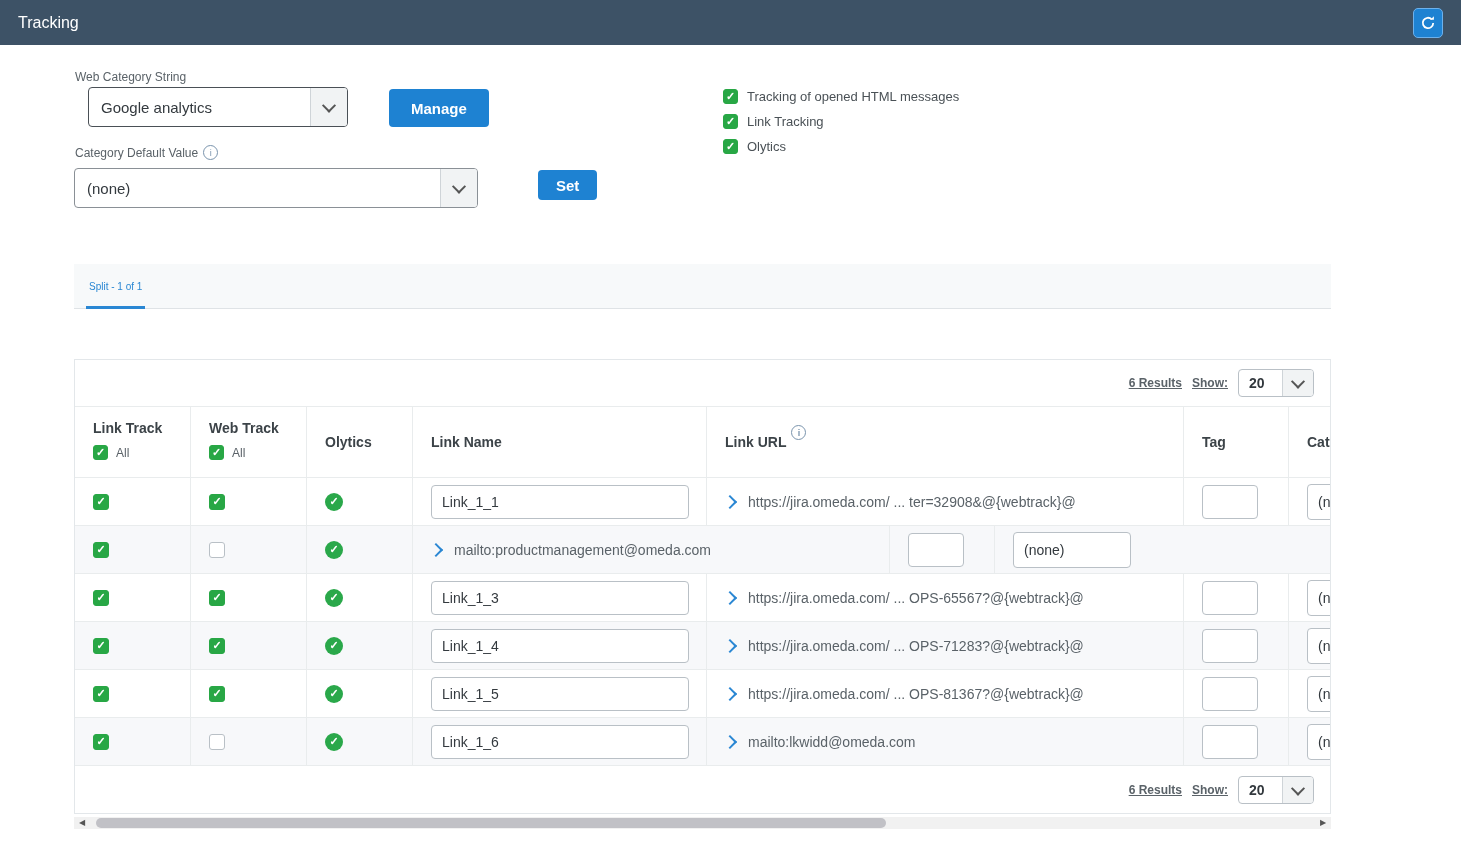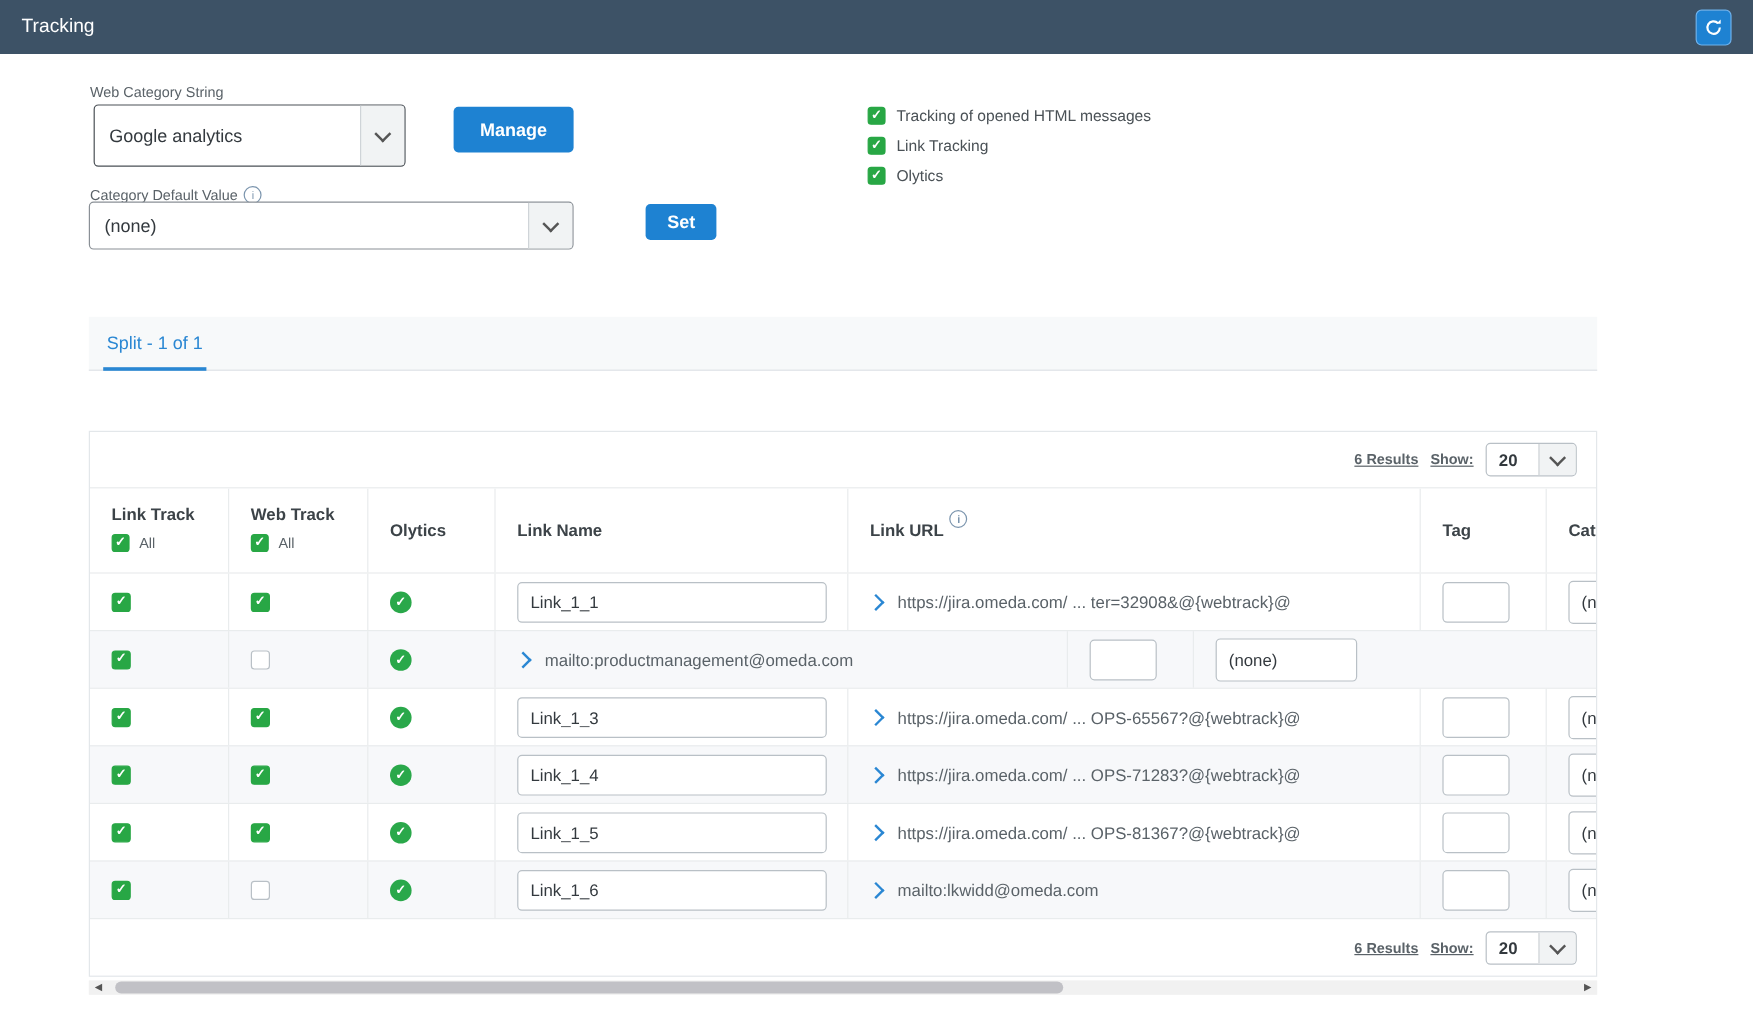--- a/index.html
+++ b/index.html
@@ -7,48 +7,48 @@
 
   
   .topbar { height:45px; background:#3d5266; display:flex; align-items:center; justify-content:space-between; padding:0 18px; box-sizing:border-box; }
   .topbar-title { color:#fff; font-size:16px; }
   .refresh-btn { width:30px; height:30px; border-radius:5px; background:#1e82d2; border:1px solid #6db1ec; display:flex; align-items:center; justify-content:center; cursor:pointer; padding:0; }
 
   
   .controls { position:relative; margin:25px 0 0 74px; width:1257px; height:138px; }
   .fld-label { position:absolute; font-size:12px; color:#5a6268; }
   .lbl-web { left:1px; top:0; }
-  .lbl-cat { left:1px; top:85px; display:flex; align-items:center; }
+  .lbl-cat { left:1px; top:75px; display:flex; align-items:center; }
 
   .select { position:relative; background:#fff; border:1px solid #8a9096; border-radius:4px; display:flex; align-items:stretch; box-sizing:border-box; cursor:pointer; overflow:hidden; }
   .select .txt { padding:0 12px; font-size:15px; color:#33393e; flex:1; display:flex; align-items:center; white-space:nowrap; overflow:hidden; }
   .select .caret { width:36px; border-left:1px solid #cfd4d8; background:#f1f3f4; display:flex; align-items:center; justify-content:center; flex:none; }
   .chev { width:8px; height:8px; border-right:2px solid #555; border-bottom:2px solid #555; transform:rotate(45deg) translate(-1px,-1px); display:inline-block; }
 
-  .sel-web { position:absolute; left:4px; top:17px; width:260px; height:52px; border-color:#4a5056; }
+  .sel-web { position:absolute; left:14px; top:17px; width:260px; height:40px; border-color:#4a5056; }
   .sel-cat { position:absolute; left:0; top:98px; width:404px; height:40px; }
 
   .btn { background:#1e82d2; color:#fff; border:none; border-radius:4px; font-size:15px; font-weight:600; font-family:inherit; cursor:pointer; }
-  .btn-manage { position:absolute; left:304px; top:19px; height:38px; padding:0 22px; }
+  .btn-manage { position:absolute; left:315px; top:19px; height:38px; padding:0 22px; }
   .btn-set { position:absolute; left:464px; top:100px; height:30px; padding:0 18px; }
 
   .chk-group { position:absolute; left:649px; top:19px; display:flex; flex-direction:column; gap:10px; }
   .chk-row { display:flex; align-items:center; gap:9px; font-size:13px; color:#4a5156; cursor:pointer; }
 
   .chk { width:16px; height:16px; border-radius:3px; border:1px solid #b9c0c6; background:#fff; display:inline-flex; align-items:center; justify-content:center; box-sizing:border-box; flex:none; }
   .chk .tick { display:none; color:#fff; font-size:11px; font-weight:bold; line-height:1; }
   .chk.checked { background:#28a745; border-color:#28a745; }
   .chk.checked .tick { display:block; }
   .chk.sm { width:15px; height:15px; }
 
   .info { width:13px; height:13px; border-radius:50%; border:1px solid #7a94ad; color:#7a94ad; font-size:9px; display:inline-flex; align-items:center; justify-content:center; margin-left:5px; font-style:normal; flex:none; }
 
   
   .tabs { margin:56px 0 0 74px; width:1257px; height:45px; background:#f7f9fa; border-bottom:1px solid #dfe3e6; box-sizing:border-box; display:flex; padding-left:12px; }
-  .tab { position:relative; display:flex; align-items:center; padding:0 3px; color:#2a87d3; font-size:15px; cursor:pointer; }
+  .tab { position:relative; display:flex; align-items:center; padding:0 3px; color:#2a87d3; font-size:10px; cursor:pointer; }
   .tab.active::after { content:""; position:absolute; left:0; right:0; bottom:-1px; height:3px; background:#2a87d3; }
 
   
   .panel { margin:50px 0 0 74px; width:1257px; box-sizing:border-box; border:1px solid #e3e7ea; background:#fff; }
   .pagerow { height:47px; box-sizing:border-box; display:flex; align-items:center; justify-content:flex-end; padding-right:16px; gap:10px; }
   .pagerow.top { border-bottom:1px solid #e9eced; }
   .pagerow.bottom { border-top:1px solid #e9eced; height:48px; }
   .pager-txt { font-size:12px; font-weight:bold; color:#5a6268;text-decoration:underline; }
   .sel-pagesize { width:76px; height:28px; border-color:#b9c0c6;font-weight:bold; }
   .sel-pagesize .txt { font-size:14px; padding:0 10px; }

